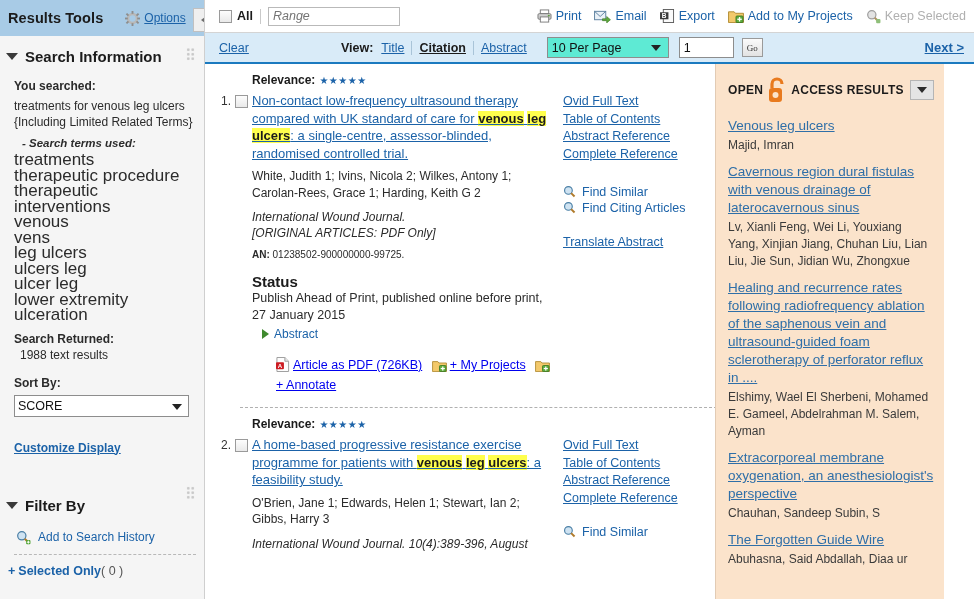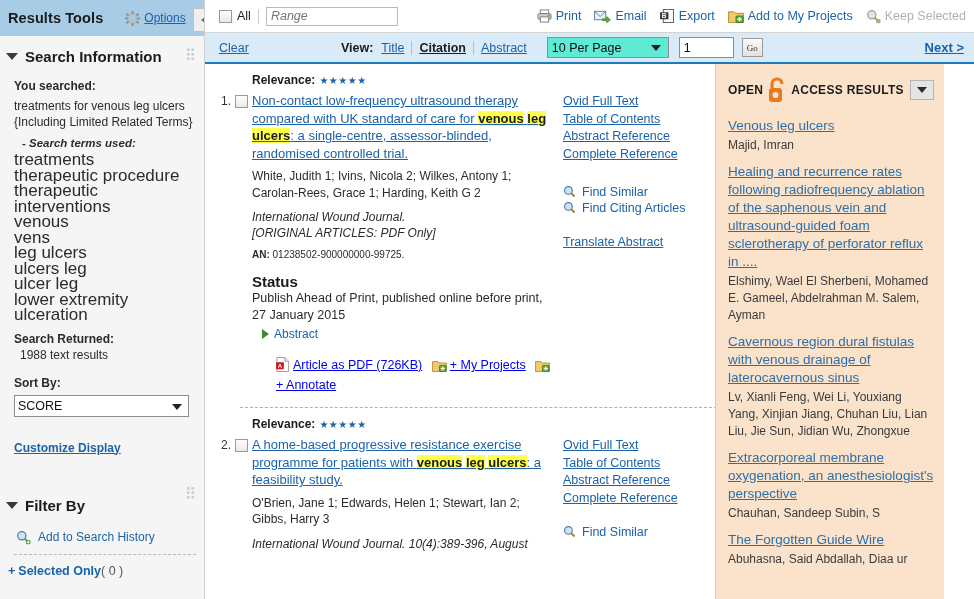--- a/index.html
+++ b/index.html
@@ -130,21 +130,21 @@
     height: 33px; background: #ffffff;
     border-bottom: 1px solid #d4d4d4;
     display: flex; align-items: center;
     padding: 0 8px 0 14px;
   }
   .chk-all { display:flex; align-items:center; }
   .cbox {
     width: 13px; height: 13px; border: 1px solid #9a9a9a;
     background: linear-gradient(#fdfdfd,#e9e9e9); display:inline-block;
   }
-  .all-lbl { font-weight: normal; font-size: 12.5px; color: #1b1b1b; margin-left: 5px; }
+  .all-lbl { font-weight: bold; font-size: 12.5px; color: #1b1b1b; margin-left: 5px; }
   .vdiv { width:1px; height:15px; background:#c9c9c9; margin: 0 7px; }
   input.range {
     width: 132px; height: 19px; border: 1px solid #b9b9b9;
     font-family: "Liberation Sans", sans-serif;
     font-size: 12.5px; font-style: italic; color: #8a8a8a;
     padding-left: 4px; background:#fff;
   }
   .tb-actions { margin-left: auto; display:flex; align-items:center; gap: 13px; }
   .tb-act { display: flex; align-items: center; gap: 4px; font-size: 12.5px; color: #1b62a8; }
   .tb-act.disabled { color: #b0b0b0; }
@@ -572,26 +572,26 @@
       <span class="oa-dd">
         <span class="tri-d"></span>
       </span>
     </div>
 
     <div class="oa-item">
       <a class="t" href="#">Venous leg ulcers</a>
       <div class="a">Majid, Imran</div>
     </div>
     <div class="oa-item">
+      <a class="t" href="#">Cavernous region dural fistulas with venous drainage of laterocavernous sinus</a>
+      <div class="a">Lv, Xianli Feng, Wei Li, Youxiang Yang, Xinjian Jiang, Chuhan Liu, Lian Liu, Jie Sun, Jidian Wu, Zhongxue</div>
+    </div>
+    <div class="oa-item">
       <a class="t" href="#">Healing and recurrence rates following radiofrequency ablation of the saphenous vein and ultrasound-guided foam sclerotherapy of perforator reflux in ....</a>
       <div class="a">Elshimy, Wael El Sherbeni, Mohamed E. Gameel, Abdelrahman M. Salem, Ayman</div>
-    </div>
-    <div class="oa-item">
-      <a class="t" href="#">Cavernous region dural fistulas with venous drainage of laterocavernous sinus</a>
-      <div class="a">Lv, Xianli Feng, Wei Li, Youxiang Yang, Xinjian Jiang, Chuhan Liu, Lian Liu, Jie Sun, Jidian Wu, Zhongxue</div>
     </div>
     <div class="oa-item">
       <a class="t" href="#">Extracorporeal membrane oxygenation, an anesthesiologist's perspective</a>
       <div class="a">Chauhan, Sandeep Subin, S</div>
     </div>
     <div class="oa-item">
       <a class="t" href="#">The Forgotten Guide Wire</a>
       <div class="a">Abuhasna, Said Abdallah, Diaa ur</div>
     </div>
   </div>

